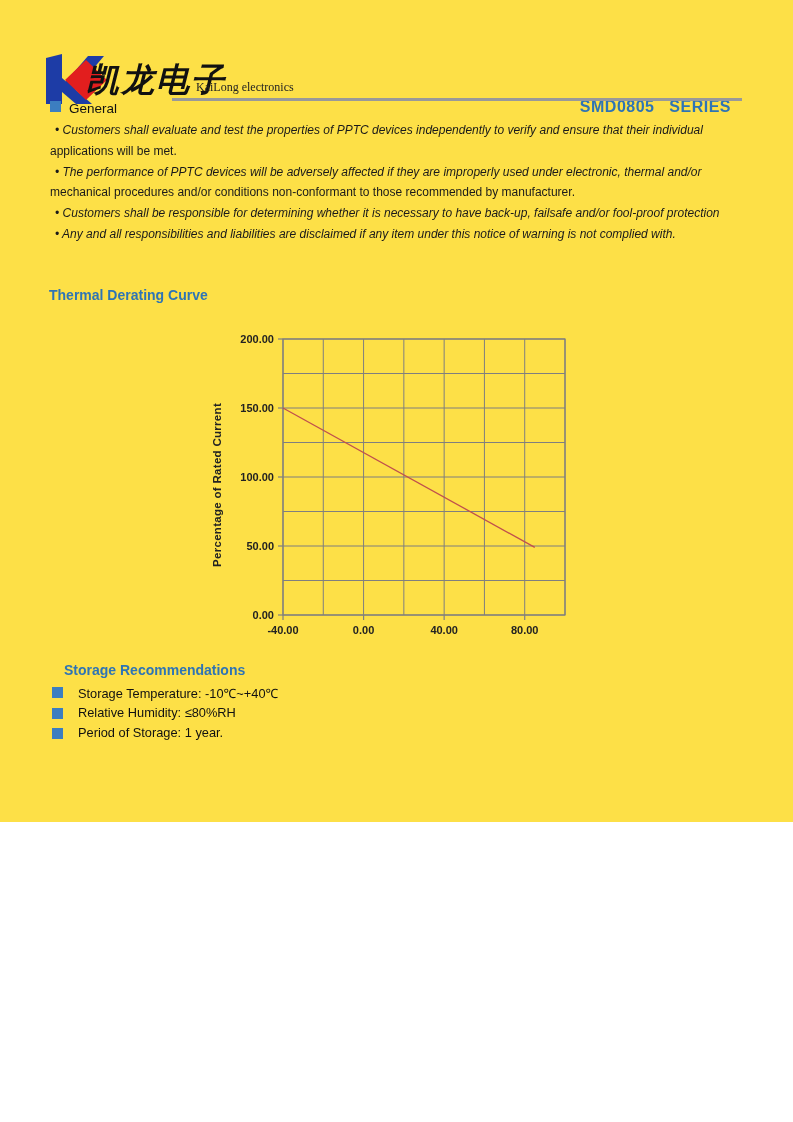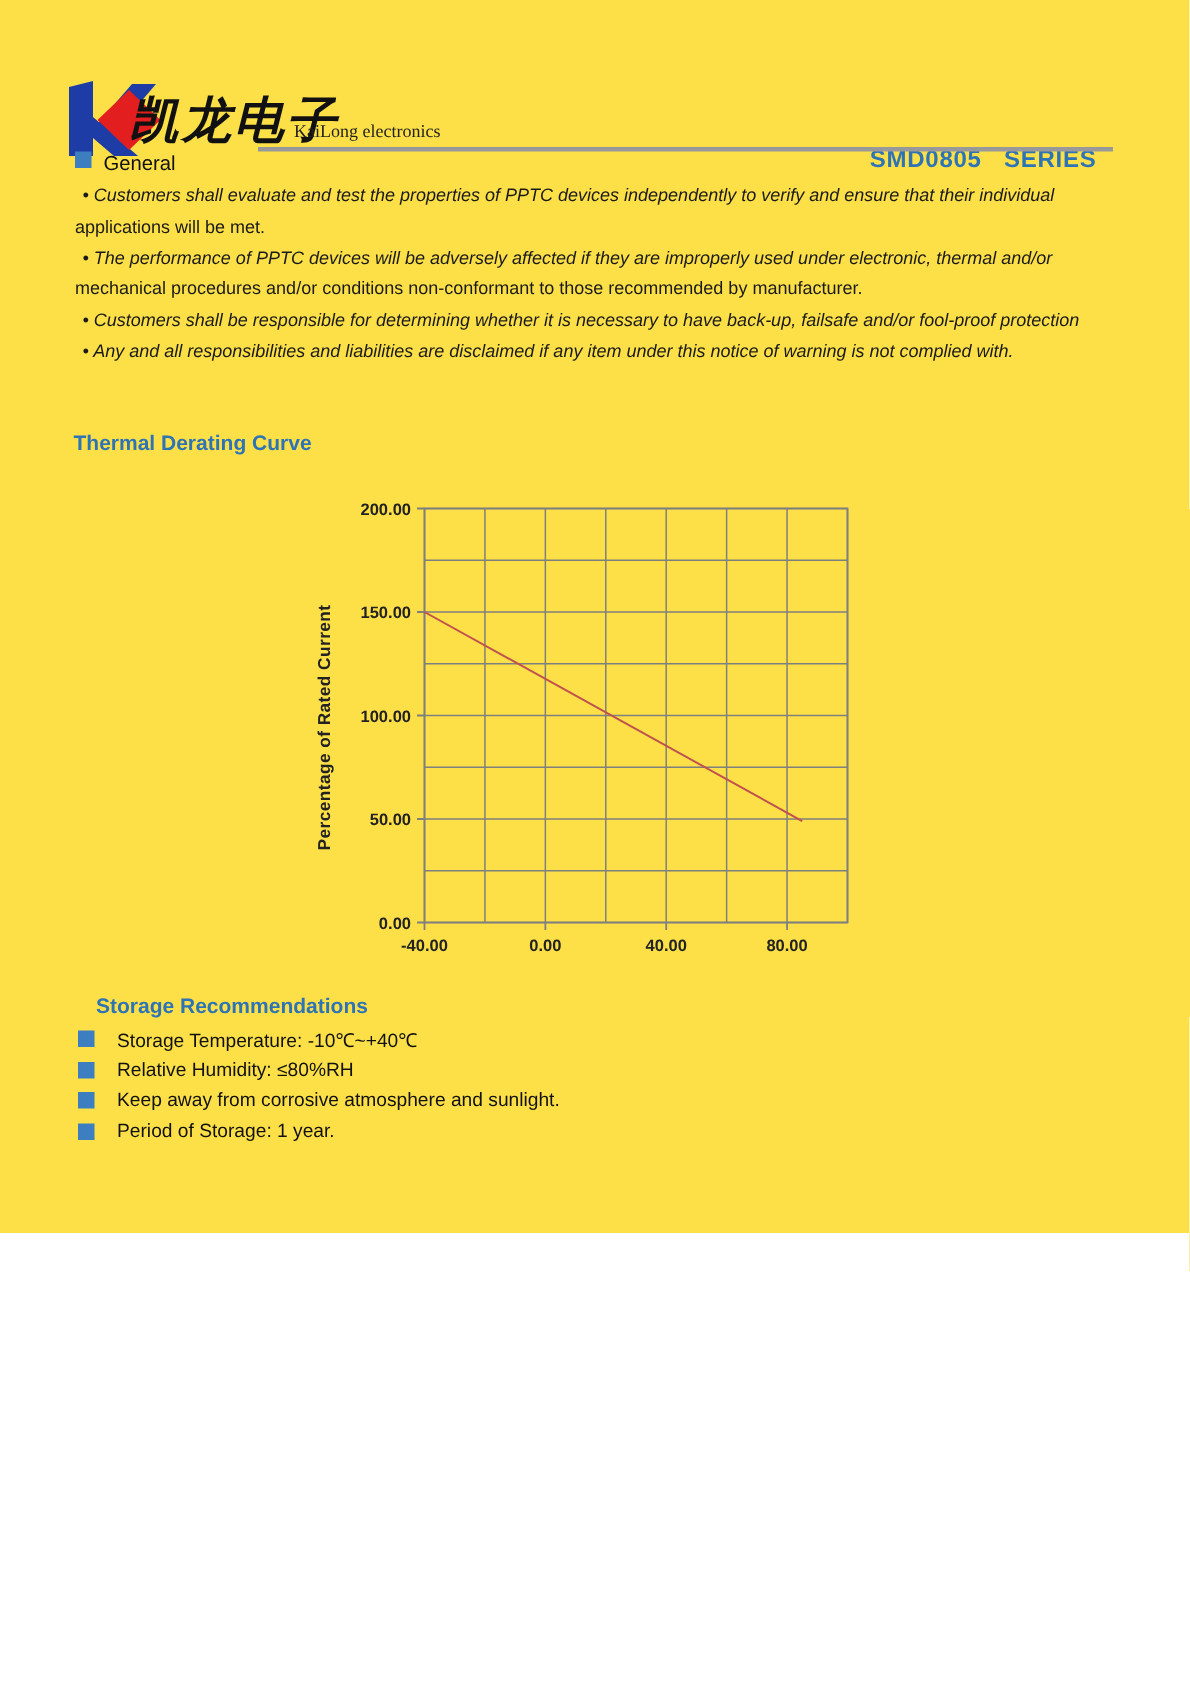--- a/index.html
+++ b/index.html
@@ -140,24 +140,20 @@
     <div class="storage-item">
       <span class="sq bullet-sq" style="background: rgb(60, 126, 192);"></span>
       <span class="txt">Storage Temperature: -10℃~+40℃</span>
     </div>
     <div class="storage-item">
       <span class="sq bullet-sq" style="background: rgb(60, 126, 192);"></span>
       <span class="txt">Relative Humidity: ≤80%RH</span>
     </div>
     <div class="storage-item">
       <span class="sq bullet-sq" style="background: rgb(60, 126, 192);"></span>
-      <span class="txt">Keep away from corrosive atmosphere and sunlight.</span>
-    </div>
-    <div class="storage-item">
-      <span class="sq bullet-sq" style="background: rgb(60, 126, 192);"></span>
       <span class="txt">Period of Storage: 1 year.</span>
     </div>
   </div>
 
   <div class="footer-revision" style="color: rgb(77, 129, 194);">Revision：</div>
   <a class="footer-url" href="#" style="color: rgb(77, 129, 194);">http://www.cattle-ptc.com</a>
 
 </div>
 
 </body></html>

